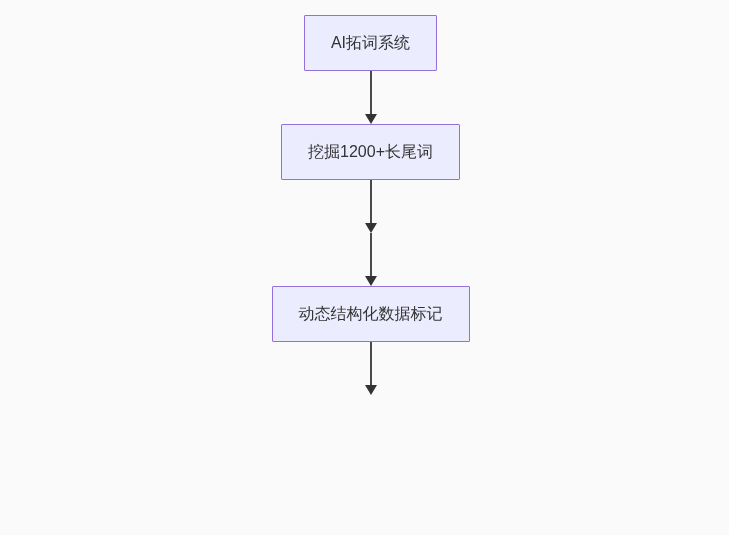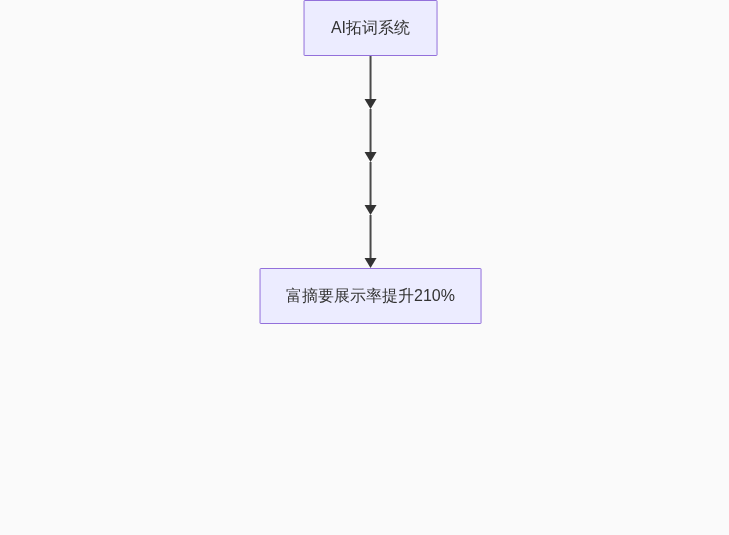--- a/index.html
+++ b/index.html
@@ -13,20 +13,21 @@
   .canvas {
     width: 729px;
     height: 535px;
     position: relative;
   }
   .flow-column {
     position: absolute;
     left: 50%;
     top: 0;
     transform: translateX(calc(-50% + 6px));
+    padding-top: 15px;
     display: flex;
     flex-direction: column;
     align-items: center;
   }
   .flow-node {
     background: #ECECFF;
     border: 1px solid #9370DB;
     border-radius: 1px;
     color: #333333;
     font-size: 16px;
@@ -70,36 +71,39 @@
 
     <div class="flow-node">
       <span class="node-label">AI拓词系统</span>
     </div>
 
     <div class="flow-arrow">
       <div class="arrow-line"></div>
       <div class="arrow-head"></div>
     </div>
 
-
-    <div class="flow-arrow">
-      <div class="arrow-line"></div>
-      <div class="arrow-head"></div>
+    <div class="flow-node">
+      <span class="node-label">挖掘1200+长尾词</span>
     </div>
-
 
     <div class="flow-arrow">
       <div class="arrow-line"></div>
       <div class="arrow-head"></div>
     </div>
 
 
     <div class="flow-arrow">
       <div class="arrow-line"></div>
       <div class="arrow-head"></div>
     </div>
 
     <div class="flow-node">
-      <span class="node-label">富摘要展示率提升210%</span>
+      <span class="node-label">动态结构化数据标记</span>
     </div>
+
+    <div class="flow-arrow">
+      <div class="arrow-line"></div>
+      <div class="arrow-head"></div>
+    </div>
+
 
   </div>
 </div>
 
 </body></html>

